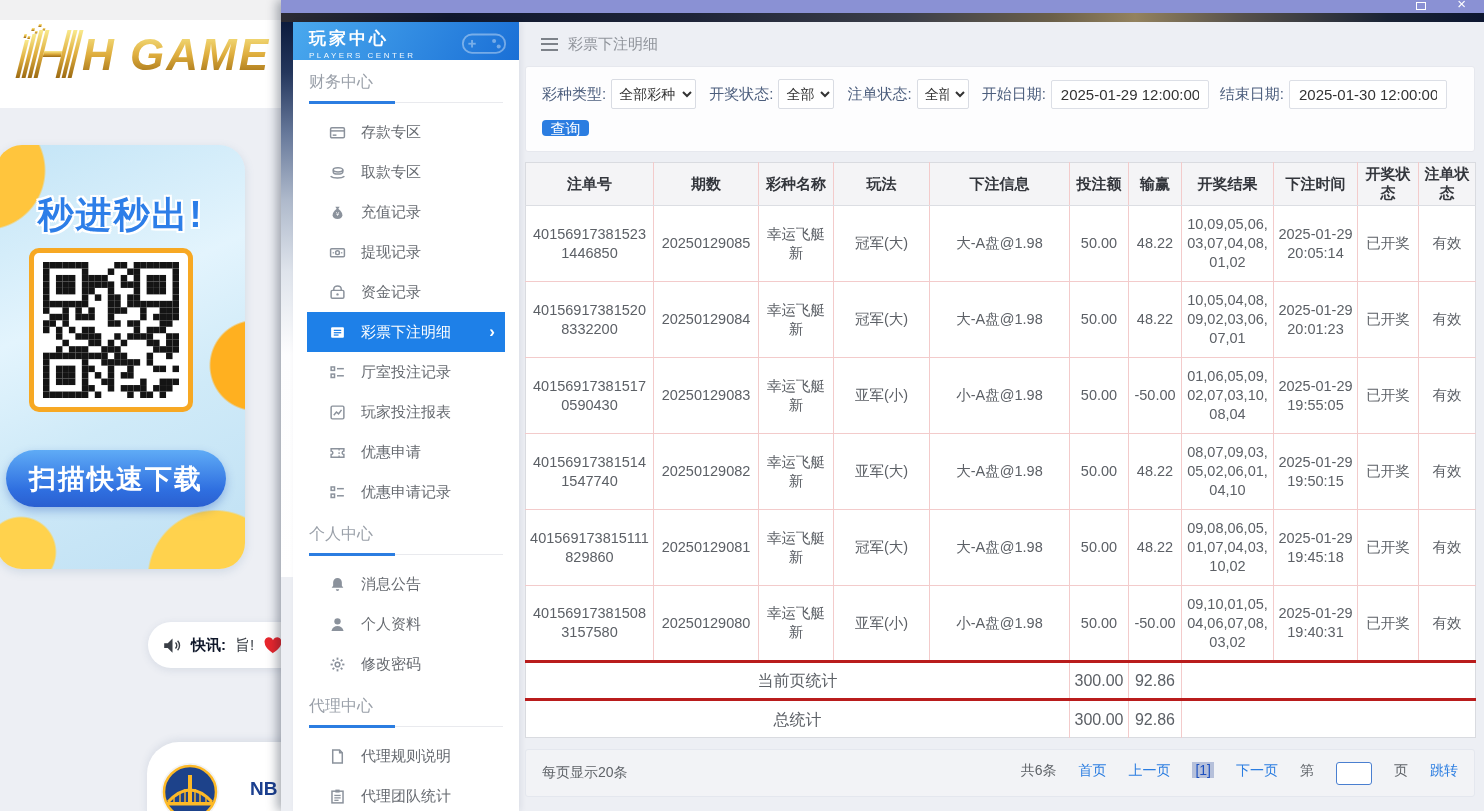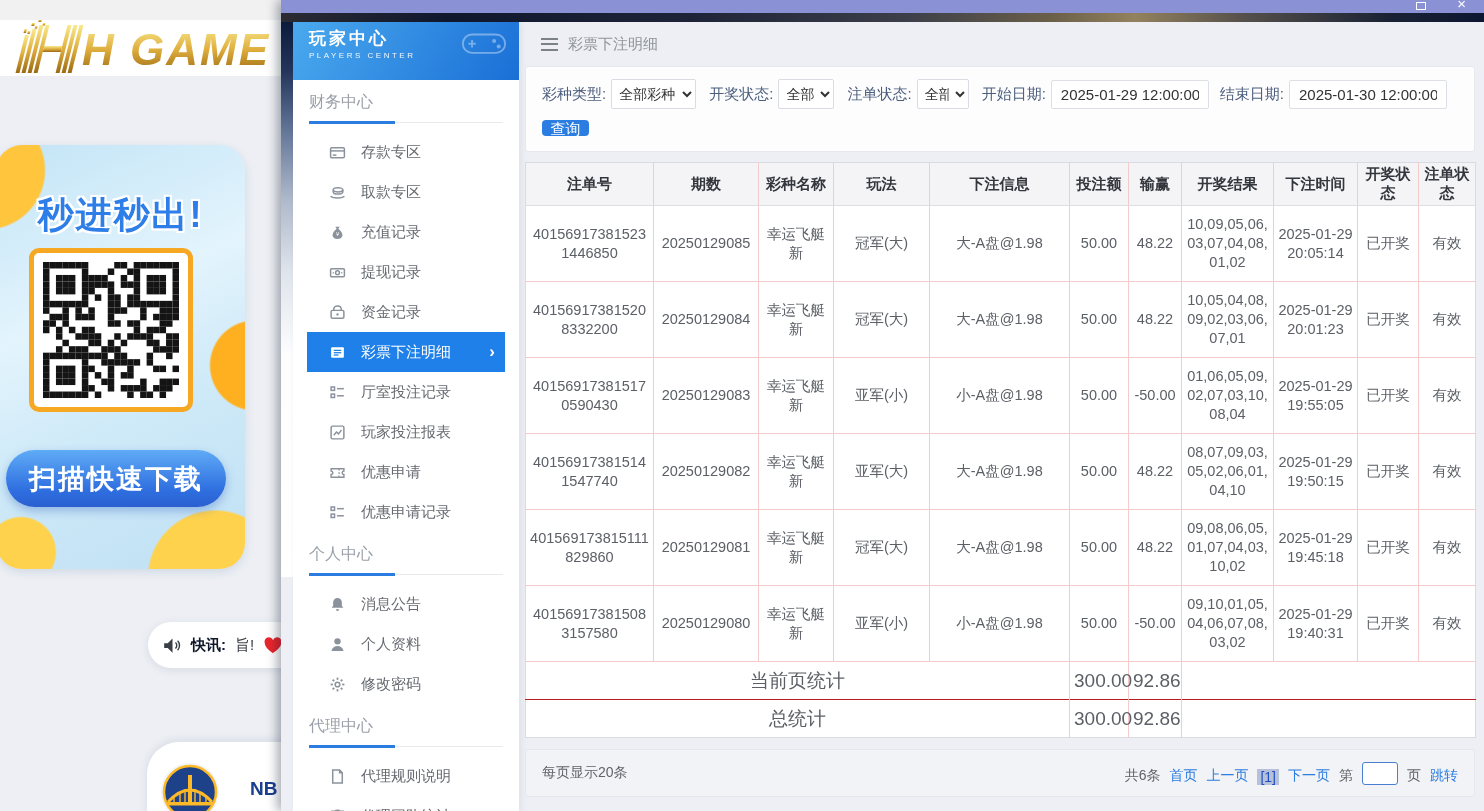--- a/index.html
+++ b/index.html
@@ -1,20 +1,20 @@
 <!DOCTYPE html>
 <html><head>
 <meta charset="utf-8">
 <style>
   *{margin:0;padding:0;box-sizing:border-box;font-family:"Liberation Sans","DejaVu Sans",sans-serif}
   html,body{width:1484px;height:811px;overflow:hidden;background:#e8eaee}
   
   #left-window{position:absolute;left:0;top:0;width:281px;height:811px;background:#edeff4;overflow:hidden}
   .lw-top{height:20px;background:#f1f1f2}
-  .lw-logoband{height:56px;background:#fff;display:flex;align-items:center;padding-left:10px;overflow:hidden}
+  .lw-logoband{height:88px;background:#fff;display:flex;align-items:flex-start;padding-left:10px;overflow:hidden}
   .promo-card{position:absolute;left:-4px;top:145px;width:249px;height:424px;border-radius:26px;overflow:hidden;
     background:
       radial-gradient(circle at -4% 6%, #ffc53d 0 58px, rgba(255,197,61,0) 60px),
       radial-gradient(circle at 104% 52%, #ffb020 0 44px, rgba(255,176,32,0) 46px),
       radial-gradient(circle at 88% 102%, #ffd24d 0 66px, rgba(255,210,77,0) 68px),
       radial-gradient(circle at 10% 96%, #ffd24d 0 34px, rgba(255,210,77,0) 36px),
       linear-gradient(155deg,#c2e4f6 0%,#e3f4fd 38%,#cfeaf8 62%,#bfe0f4 100%);
     box-shadow:0 3px 10px rgba(80,120,160,.18)}
   .promo-headline{margin-top:46px;text-align:center;font-size:36px;font-weight:900;color:#2d7ee8;letter-spacing:2px;
     text-shadow:-2px 0 0 #fff,2px 0 0 #fff,0 -2px 0 #fff,0 2px 0 #fff,-2px -2px 0 #fff,2px 2px 0 #fff,-2px 2px 0 #fff,2px -2px 0 #fff}
@@ -32,21 +32,21 @@
   .nba-title{font-size:19px;font-weight:800;color:#1b3f8f;align-self:flex-start;margin-top:36px}
   
   #main-window{position:absolute;left:281px;top:0;width:1203px;height:811px;background:#edeff4;box-shadow:-4px 0 10px rgba(10,20,40,.35)}
   .titlebar{height:13px;background:#8a91d4;position:relative}
   .win-max{position:absolute;right:58px;top:2px;width:10px;height:8px;border:1.5px solid #fff;cursor:pointer}
   .win-close{position:absolute;right:18px;top:-4px;color:#fff;font-size:15px;line-height:15px;cursor:pointer}
   .darkstrip{height:9px;background:linear-gradient(90deg,#2b2b33 0%,#10182e 14%,#1e2438 34%,#3c3f49 52%,#6a5f49 64%,#93825e 71%,#55504a 80%,#1a2335 92%,#0c1630 100%)}
   .edge-fade{position:absolute;left:0;top:22px;width:12px;height:555px;background:linear-gradient(180deg,#0b1b3d 0%,#24365c 9%,#66789a 20%,#aeb9cb 32%,#dfe4ec 45%,#fdfdfe 60%,#ffffff 100%)}
   
   .sidebar{position:absolute;left:12px;top:22px;width:226px;height:789px;background:#fff;box-shadow:2px 0 6px rgba(20,40,80,.08);overflow:hidden}
-  .sb-head{height:58px;background:linear-gradient(120deg,#4aa9ee 0%,#1a6fd6 100%);color:#fff;padding:5px 0 0 16px;position:relative;overflow:hidden}
+  .sb-head{height:38px;background:linear-gradient(120deg,#4aa9ee 0%,#1a6fd6 100%);color:#fff;padding:5px 0 0 16px;position:relative;overflow:hidden}
   .sb-head .t1{font-size:17px;font-weight:700;letter-spacing:3px}
   .sb-head .t2{font-size:8px;letter-spacing:2.5px;opacity:.92;margin-top:1px}
   .sb-gamepad{position:absolute;right:12px;top:7px;width:46px;opacity:.38}
   .sb-title{margin:12px 16px 0;padding-bottom:9px;font-size:16px;color:#9aa0a9;border-bottom:1px solid #e9eaee;position:relative}
   .sb-title::after{content:"";position:absolute;left:0;bottom:-2px;width:86px;height:3px;background:#2b7de1}
   .sb-list{margin-top:9px}
   .sb-item{height:40px;margin:0 14px;display:flex;align-items:center;padding-left:22px;color:#666a70;font-size:15px;cursor:pointer}
   .sb-ic{width:17px;height:17px;color:#8b929c;margin-right:15px;flex:none}
   .sb-ic svg{width:100%;height:100%;display:block}
   .sb-item.active{background:#1e80e8;color:#fff}
@@ -64,23 +64,23 @@
   .sel-lottery{width:118px}.sel-draw{width:64px}.sel-order{width:52px}
   .f-row input{height:29px;border:1px solid #dcdfe6;border-radius:2px;font-size:15px;color:#333;padding:0 9px;width:158px;margin-right:11px;background:#fff}
   .btn-query{margin-top:11px;width:47px;height:16px;background:#2b7de1;color:#fff;border:none;border-radius:4px;font-size:15px;cursor:pointer}
   .table-card{margin-top:10px}
   table{border-collapse:collapse;table-layout:fixed;width:950px;background:#fff;border:1px solid #d9dbe0}
   th,td{border-right:1px solid #f3cbcb;text-align:center}
   th:last-child,td:last-child{border-right:none}
   thead th{height:33px;background:#f4f4f6;font-size:15px;font-weight:700;color:#33363c;border-bottom:1px solid #dcdee3;padding:2px 2px}
   tbody td{height:76px;color:#5c6066;font-size:14.5px;padding:4px 4px;line-height:19px;border-bottom:1px solid #f3cbcb;background:#fff}
   td.c-break{word-break:break-all}
-  tr.sumrow td{height:38px;border-bottom:none;border-top:1px solid #b91c1c;font-size:19px;color:#5c6066}
+  tr.sumrow td{height:38px;border-bottom:none;border-top:3px solid #b91c1c;font-size:16px;color:#5c6066}
   .pager{margin-top:11px;height:48px;background:#f2f3f6;border:1px solid #e4e7ee;border-radius:3px;display:flex;align-items:center;justify-content:space-between;padding:0 16px;font-size:14px;color:#5f6368}
-  .pager-right{display:flex;align-items:flex-end;gap:9px}
+  .pager-right{display:flex;align-items:flex-start;gap:22px}
   .plink{color:#2b7de1;text-decoration:none;cursor:pointer}
   .pcur{background:#b6c0da;color:#1d50c0;padding:0 3px;cursor:default}
   .pjump{width:36px;height:23px;border:1.5px solid #4a7fd0;border-radius:3px;background:#fff}
 </style>
 </head>
 <body>
 
 <div id="left-window">
   <div class="lw-top"></div>
   <div class="lw-logoband">

